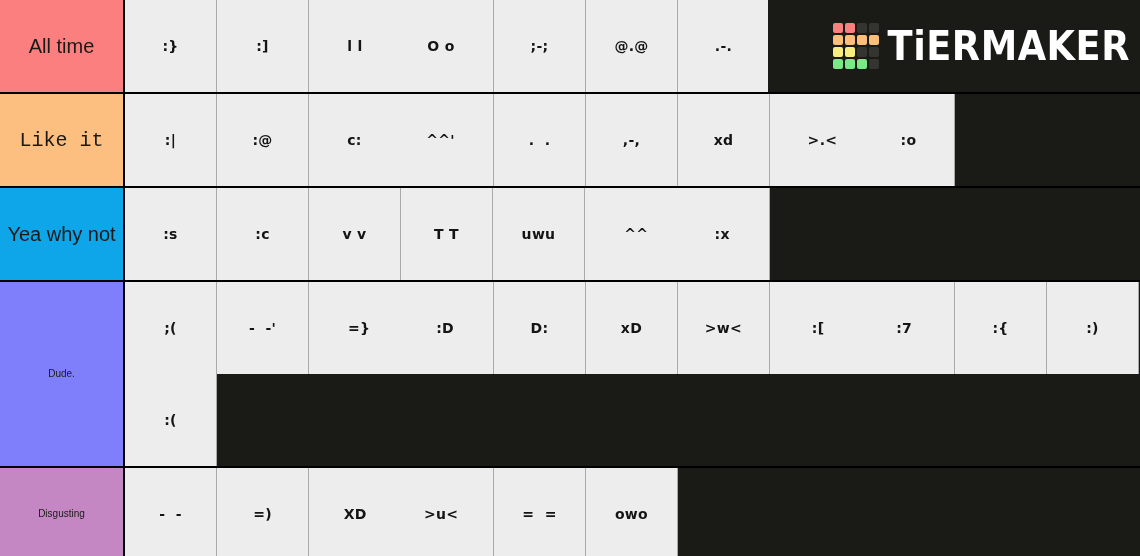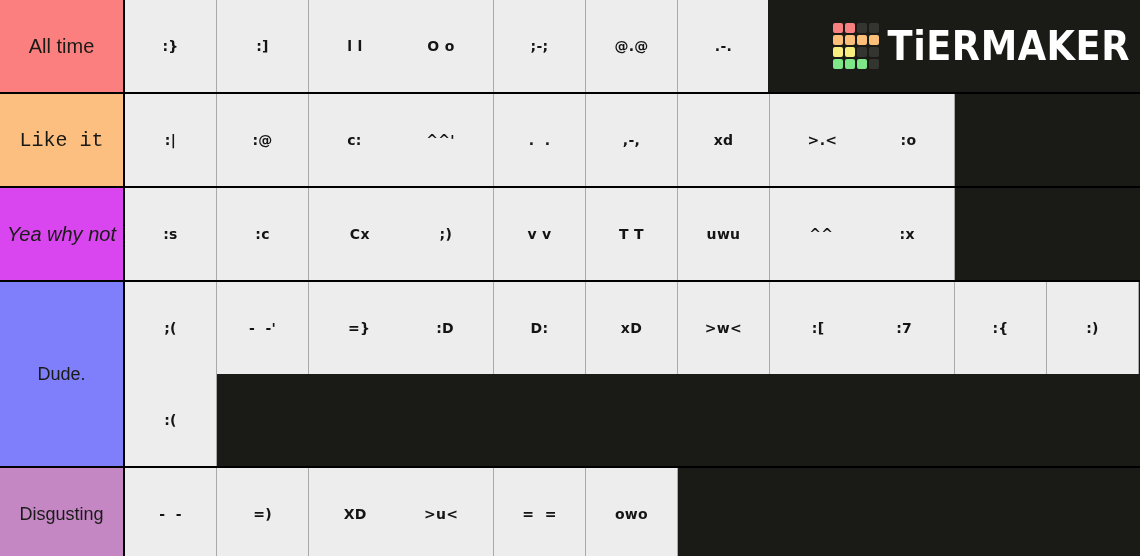--- a/index.html
+++ b/index.html
@@ -74,21 +74,21 @@
     align-items: center;
     justify-content: center;
     text-align: center;
     color: #1A1A17;
     font-size: 20px;
     line-height: 1.15;
     padding: 4px 6px;
     border-right: 2px solid #000;
     word-break: break-word;
   }
-  .tier-label.small { font-size: 18px; }
+  .tier-label.small { font-size: 10px; }
 
   .tier-items {
     flex: 1 1 auto;
     display: flex;
     flex-wrap: wrap;
     align-content: flex-start;
     background: #1A1A17;
   }
 
   .tier-cell {
@@ -190,31 +190,27 @@
           <div class="tier-cell w1">
             <span class="glyph">xd</span>
           </div>
           <div class="tier-cell w2">
             <span class="glyph">&gt;.&lt;</span>
             <span class="glyph">:o</span>
           </div>
         </div>
       </div>
       <div class="tier-row">
-        <div class="tier-label" style="background: #d946ef; font-style: italic;">Yea why not</div>
+        <div class="tier-label" style="background: #0ea5e9;">Yea why not</div>
         <div class="tier-items">
           <div class="tier-cell w1">
             <span class="glyph">:s</span>
           </div>
           <div class="tier-cell w1">
             <span class="glyph">:c</span>
-          </div>
-          <div class="tier-cell w2">
-            <span class="glyph">Cx</span>
-            <span class="glyph">;)</span>
           </div>
           <div class="tier-cell w1">
             <span class="glyph">v v</span>
           </div>
           <div class="tier-cell w1">
             <span class="glyph">T T</span>
           </div>
           <div class="tier-cell w1">
             <span class="glyph">uwu</span>
           </div>

